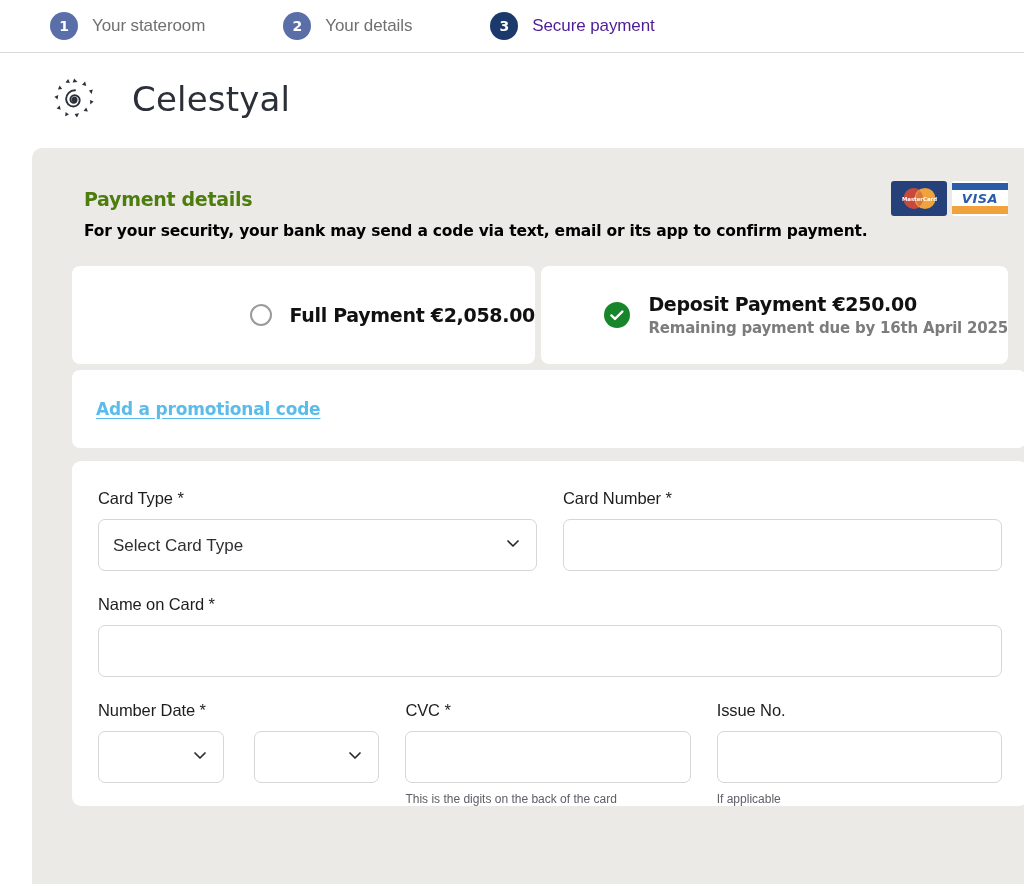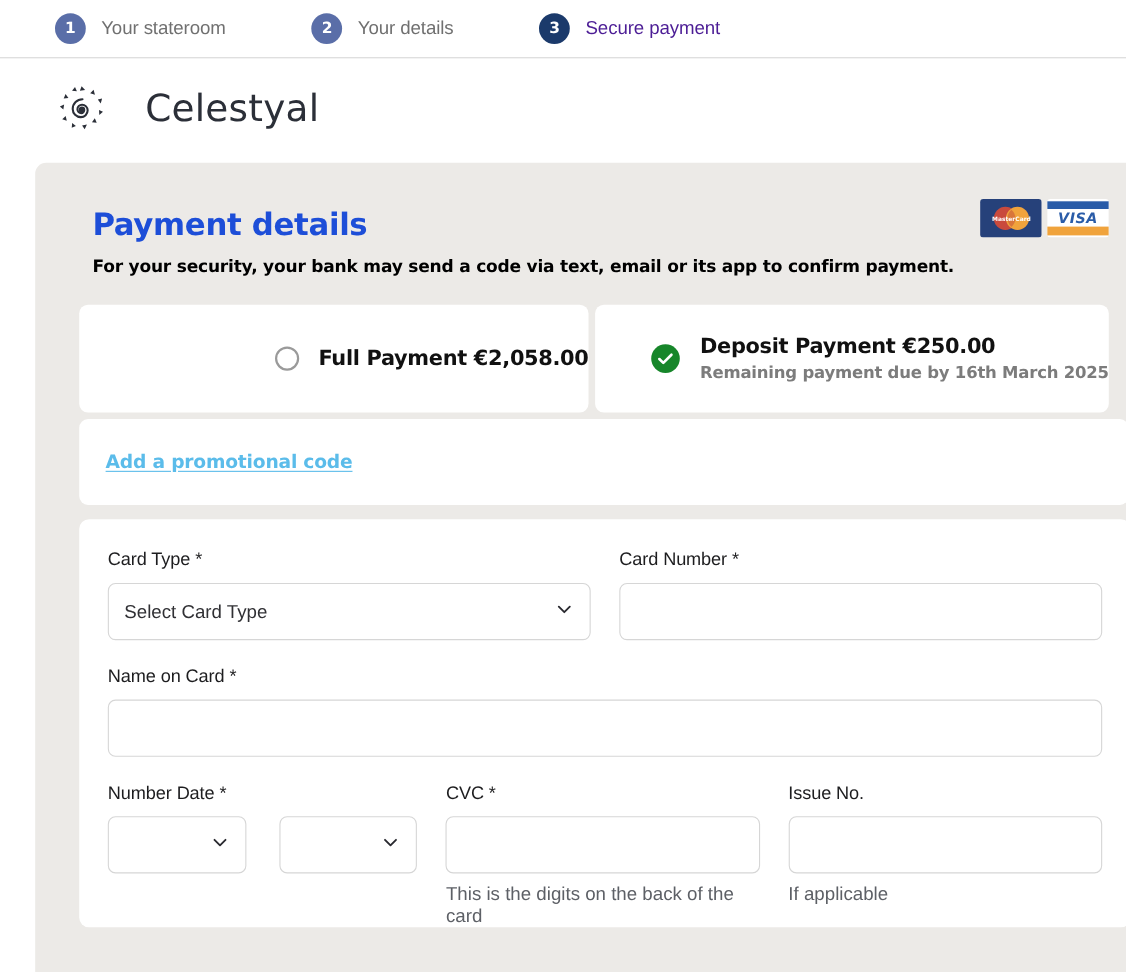--- a/index.html
+++ b/index.html
@@ -85,23 +85,23 @@
     background: #eceae7;
     border-radius: 10px 0 0 0;
     padding: 40px 16px 0 20px;
   }
 
   .panel-head {
     position: relative;
     padding: 0 0 0 32px;
   }
   .panel-title {
-    font-size: 28px;
+    font-size: 19px;
     font-weight: 700;
-    color: #1d4ed8;
+    color: #4d7c0f;
     letter-spacing: -0.3px;
     font-family: "DejaVu Sans", sans-serif;
   }
   .panel-sub {
     margin-top: 12px;
     font-size: 15.5px;
     color: #000000;
     font-weight: 600;
     font-family: "DejaVu Sans", sans-serif;
     letter-spacing: -0.2px;
@@ -230,21 +230,21 @@
     transform: translateY(-50%);
     pointer-events: none;
   }
   .sel {
     appearance: none;
     -webkit-appearance: none;
     padding-right: 40px;
   }
   .hint {
     margin-top: 9px;
-    font-size: 17px;
+    font-size: 12px;
     color: #5d6066;
     font-family: "Liberation Sans", sans-serif;
   }
 
   .w-cardtype { width: 440px; }
   .w-cardnum  { width: 440px; margin-left: 26px; }
   .w-name     { width: 904px; }
   .w-exp      { width: 126px; }
   .w-exp2     { width: 126px; margin-left: 30px; }
   .w-cvc      { width: 286px; margin-left: 26px; }
@@ -341,21 +341,21 @@
       <span class="check">
         <svg viewBox="0 0 26 26" width="26" height="26">
           <path d="M7.4 13.4l3.6 3.5 7.4-7.4" fill="none" stroke="#ffffff" stroke-width="2.4" stroke-linecap="round" stroke-linejoin="round"></path>
         </svg>
       </span>
       <span>
         <div class="opt-main">
           <span>Deposit Payment</span>
           <b>€250.00</b>
         </div>
-        <div class="opt-sub">Remaining payment due by 16th March 2025</div>
+        <div class="opt-sub">Remaining payment due by 16th April 2025</div>
       </span>
     </div>
 
   </div>
 
   <div class="promo">
     <a class="promo-link">Add a promotional code</a>
   </div>
 
   <div class="formcard">

